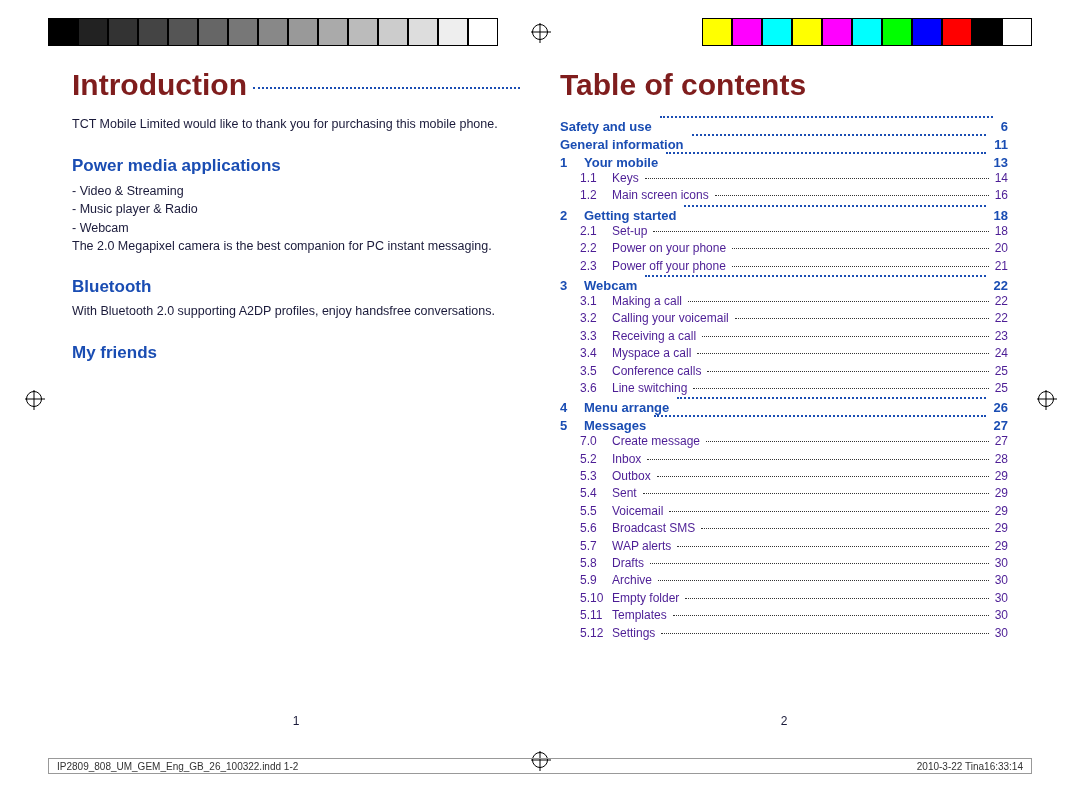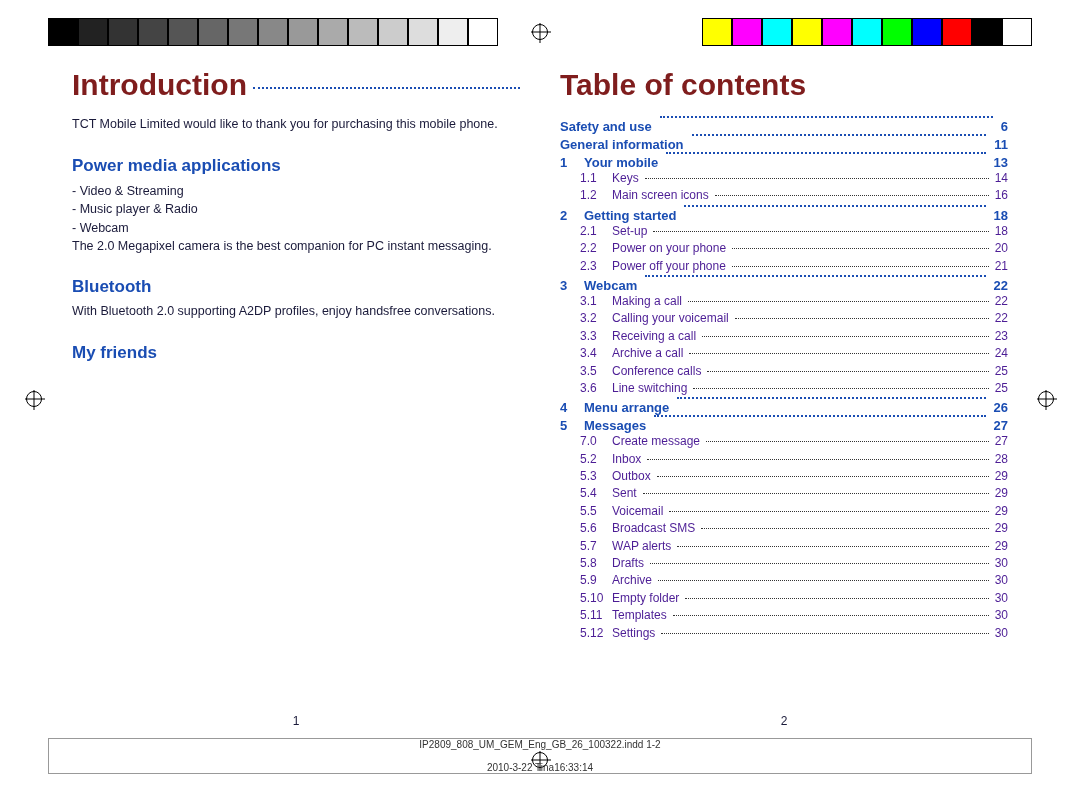--- a/index.html
+++ b/index.html
@@ -29,21 +29,21 @@
   .toc-line { display:flex; align-items:flex-start; color:#1a4db3; font-size:13px; font-weight:bold; gap:8px; margin-top:3px; }
   .toc-line .num { width:16px; flex:0 0 auto; }
   .toc-line .lbl { flex:0 0 auto; }
   .toc-line .dots { flex:1; border-bottom:2px dotted #1a4db3; position:relative; top:-3px; min-width:10px; }
   .toc-line .pg { flex:0 0 auto; }
   .toc-sub { display:flex; align-items:baseline; color:#4c1d95; font-size:12px; gap:6px; padding-left:20px; line-height:1.45; }
   .toc-sub .sn { width:26px; flex:0 0 auto; }
   .toc-sub .sl { flex:0 0 auto; }
   .toc-sub .dots { flex:1; border-bottom:1.2px dotted #333; position:relative; top:-3px; min-width:8px; }
   .toc-sub .sp { flex:0 0 auto; }
-  .footer-bar { position:absolute; bottom:24px; left:48px; right:48px; height:36px; border:0.5px solid #999; display:flex; justify-content:space-between; align-items:center; padding:0 8px; font-size:10px; color:#333;flex-direction:column; }
+  .footer-bar { position:absolute; bottom:24px; left:48px; right:48px; height:16px; border:0.5px solid #999; display:flex; justify-content:space-between; align-items:center; padding:0 8px; font-size:10px; color:#333; }
 </style>
 </head>
 <body>
 
 <div class="color-bars">
   <div class="cb-left" id="cb-left">
       <div class="cb-cell" style="background: rgb(0, 0, 0);"></div>
       <div class="cb-cell" style="background: rgb(34, 34, 34);"></div>
       <div class="cb-cell" style="background: rgb(51, 51, 51);"></div>
       <div class="cb-cell" style="background: rgb(68, 68, 68);"></div>
@@ -174,21 +174,21 @@
           <span class="sp">22</span>
         </div>
         <div class="toc-sub">
           <span class="sn">3.3</span>
           <span class="sl">Receiving a call</span>
           <span class="dots"></span>
           <span class="sp">23</span>
         </div>
         <div class="toc-sub">
           <span class="sn">3.4</span>
-          <span class="sl">Archive a call</span>
+          <span class="sl">Myspace a call</span>
           <span class="dots"></span>
           <span class="sp">24</span>
         </div>
         <div class="toc-sub">
           <span class="sn">3.5</span>
           <span class="sl">Conference calls</span>
           <span class="dots"></span>
           <span class="sp">25</span>
         </div>
         <div class="toc-sub">

